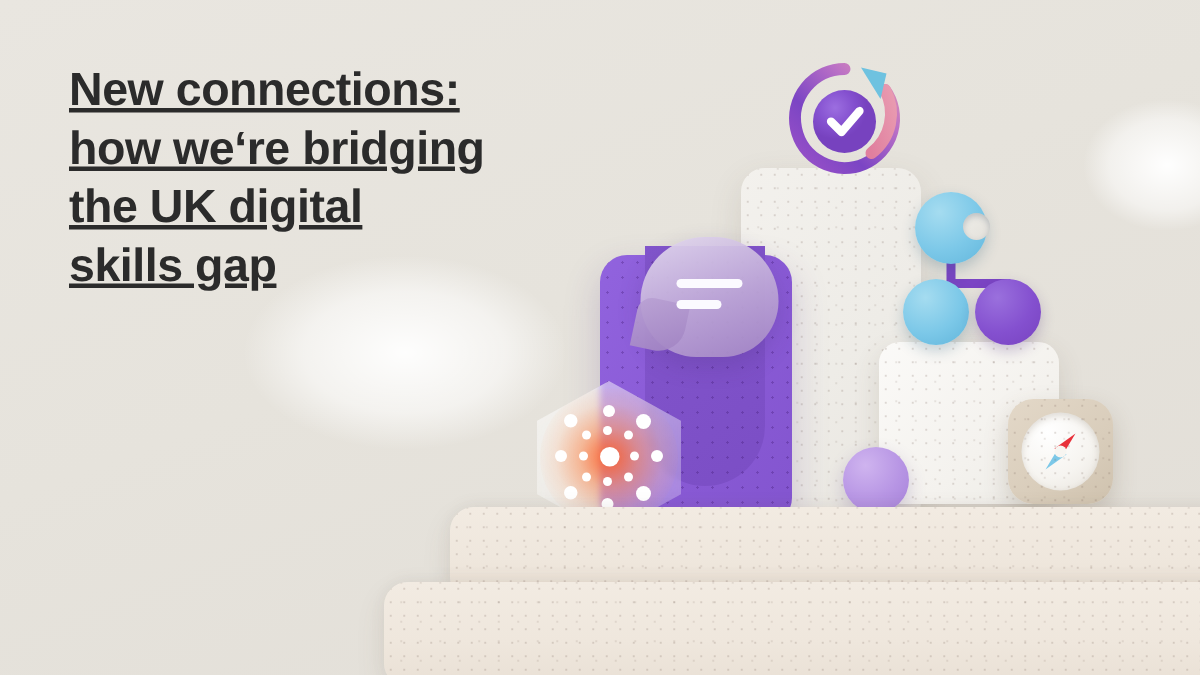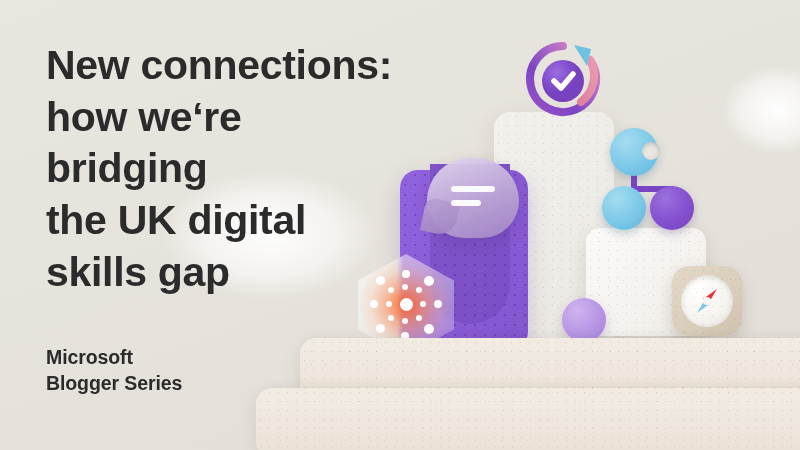--- a/index.html
+++ b/index.html
@@ -13,23 +13,24 @@
     background:
       radial-gradient(ellipse 150px 90px at 270px 235px, rgba(255,255,255,.95) 0%, rgba(255,255,255,.55) 45%, rgba(255,255,255,0) 72%),
       radial-gradient(ellipse 70px 55px at 778px 110px, rgba(255,255,255,.98) 0%, rgba(255,255,255,.5) 55%, rgba(255,255,255,0) 80%),
       radial-gradient(ellipse 60px 45px at 700px 430px, rgba(255,255,255,.5) 0%, rgba(255,255,255,0) 75%),
       linear-gradient(160deg,#e9e6e0 0%,#e6e3dc 45%,#e2ded7 100%);
   }
 
   
   .headline{
     position:absolute;left:46px;top:40px;width:360px;
-    font-size:41px;line-height:1.26;font-weight:bold;
+    font-size:31px;line-height:1.26;font-weight:bold;
     color:#2b2b2b;letter-spacing:-.3px;z-index:40;
     white-space:pre-line;
+    text-decoration:underline;
   }
   .series{
     position:absolute;left:46px;top:345px;width:300px;
     font-size:19.5px;line-height:1.32;font-weight:bold;
     color:#2b2b2b;letter-spacing:-.1px;z-index:40;
     white-space:pre-line;
   }
 
   
   .spk::after{
@@ -254,16 +255,14 @@
         <path d="M16 38 L25 23 L30 28 Z" fill="#7cc8e8"></path>
         <circle cx="26" cy="26" r="4" fill="#f7f5f1"></circle>
       </svg>
     </div>
   </div>
 
   <div class="headline">New connections:
 how we‘re bridging
 the UK digital
 skills gap</div>
-  <div class="series">Microsoft
-Blogger Series</div>
 
 </div>
 
 </body></html>

